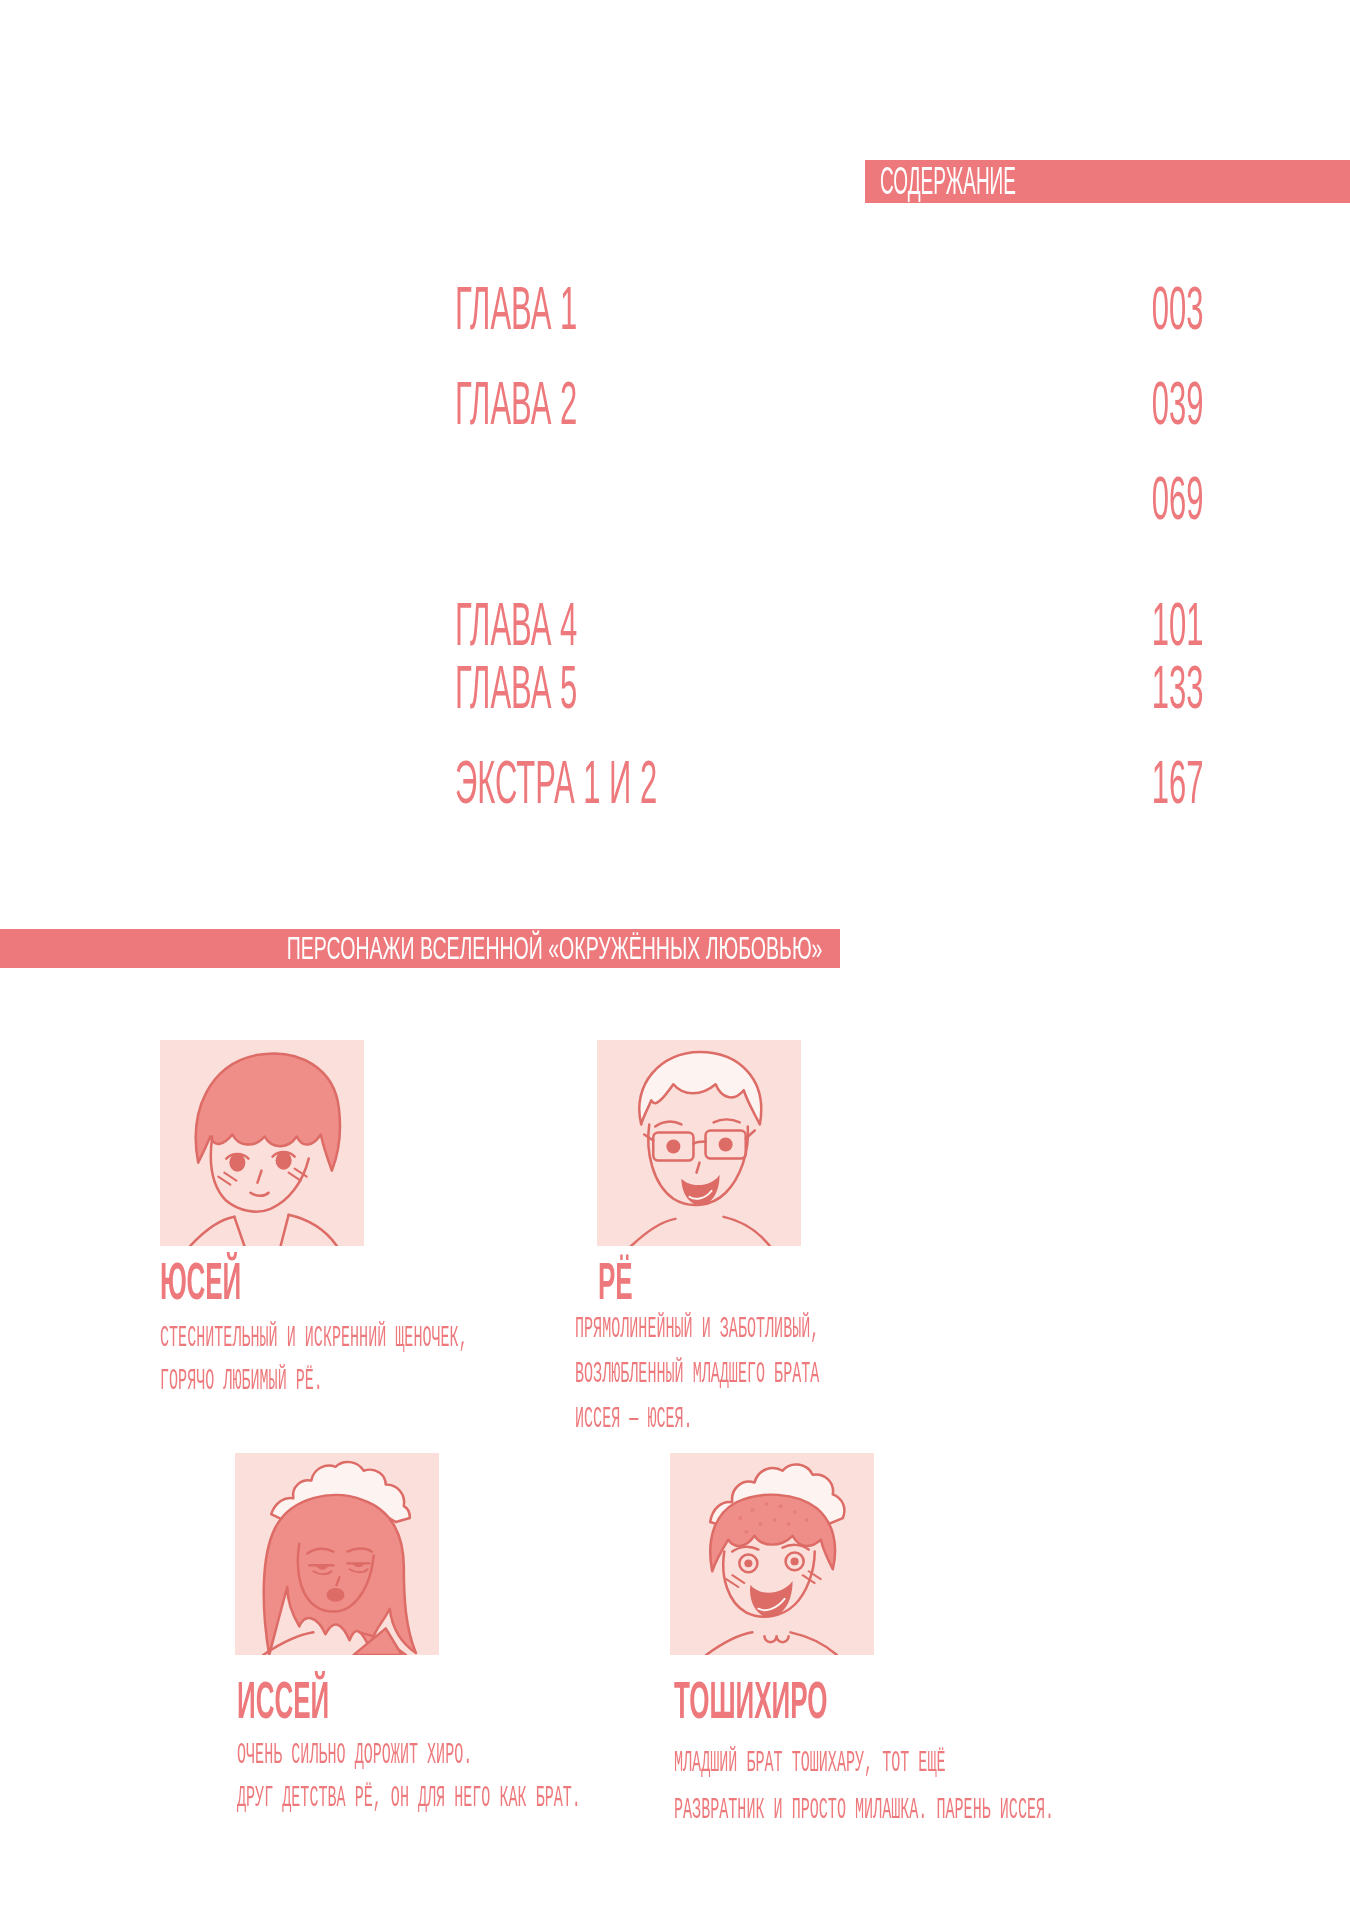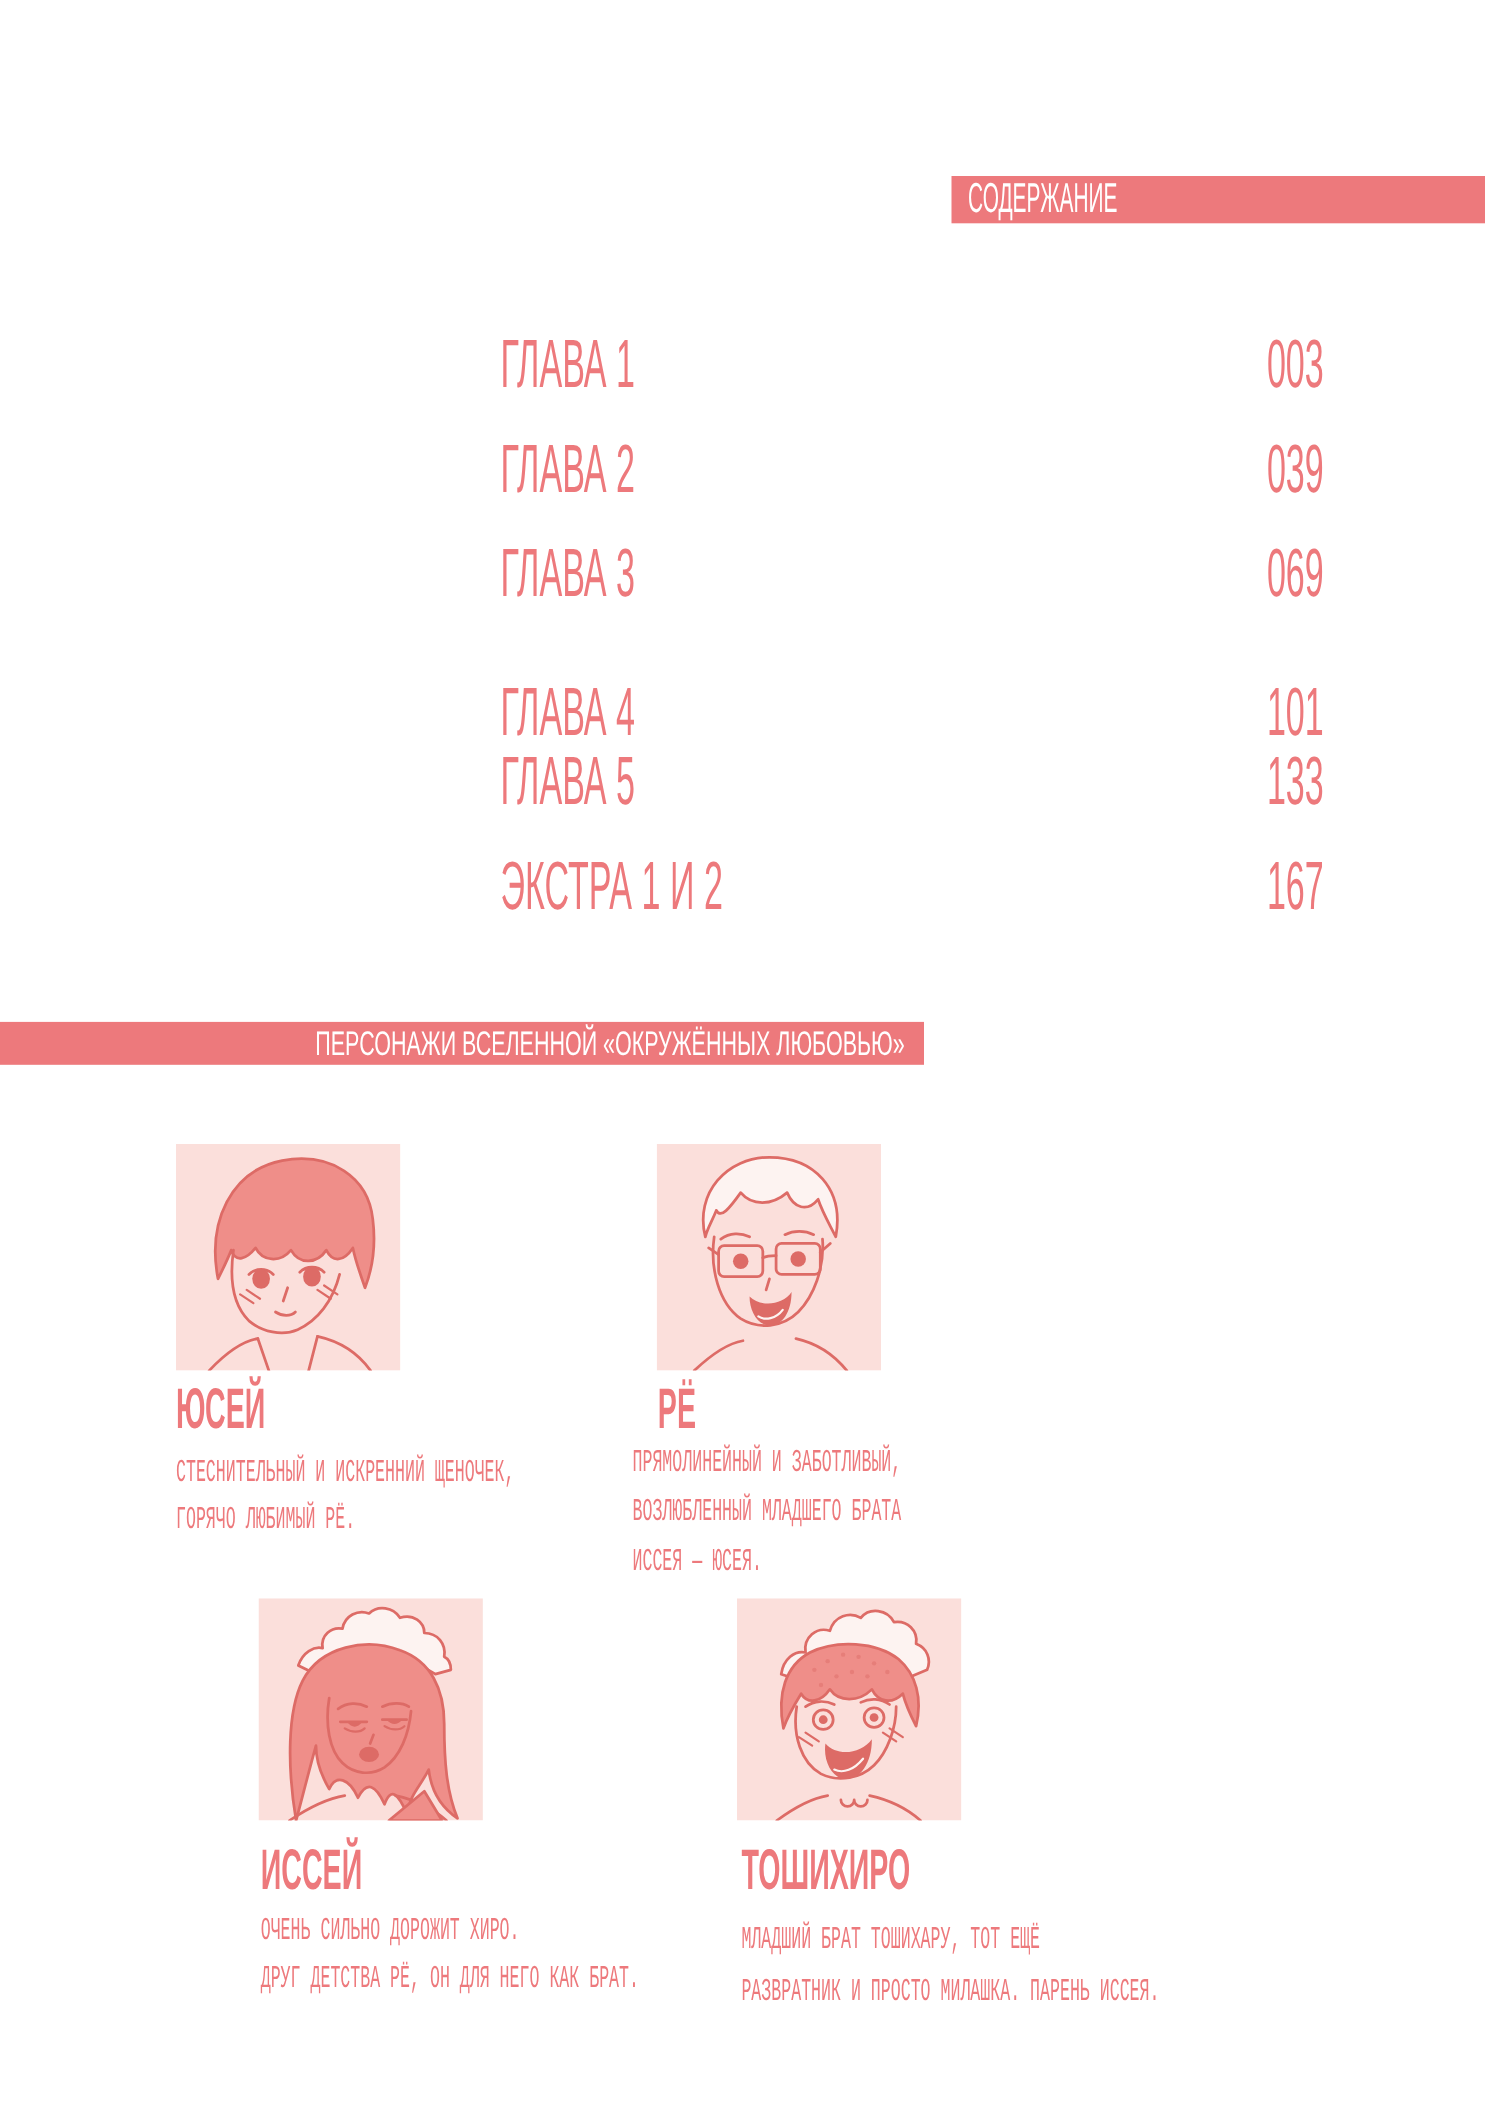--- a/index.html
+++ b/index.html
@@ -14,21 +14,21 @@
   .sx63{transform:scaleX(.63);}
   .fromright{transform-origin:100% 50%;}
 
   .bar{position:absolute;display:flex;align-items:center;background:var(--accent,#ed797c);
        color:var(--banner_text,#fff);box-sizing:border-box;}
   .bar-contents{left:838px;top:160px;width:512px;height:43px;padding-left:15px;font-size:38px;margin-left:27px;}
   .bar-characters{left:0;top:929px;width:840px;height:39px;justify-content:flex-end;
                   padding-right:18px;font-size:31px;}
 
   .toc{position:absolute;left:0;top:0;}
-  .toc-row{position:absolute;left:455px;width:748px;height:62px;font-size:62px;line-height:62px;margin-top:24px;}
+  .toc-row{position:absolute;left:455px;width:748px;height:62px;font-size:62px;line-height:62px;}
   .toc-label{position:absolute;left:0;top:0;}
   .toc-page{position:absolute;right:0;top:0;}
 
   .portrait{position:absolute;margin:0;padding:0;}
   .portrait svg{display:block;width:100%;height:100%;}
   .char-name{position:absolute;margin:0;font-size:52px;line-height:40px;font-weight:bold;}
   .char-desc{position:absolute;font-size:29px;line-height:43px;font-family:Liberation Mono, monospace;}
   .char-desc.lh45{line-height:45px;}
   .char-desc.lh47{line-height:47px;}
   .desc-line{white-space:nowrap;}
@@ -45,21 +45,20 @@
   <nav class="toc">
     <div class="toc-row" style="top:277px">
       <span class="toc-label"><span class="cx sx50">ГЛАВА 1</span></span>
       <span class="toc-page"><span class="cx sx50 fromright">003</span></span>
     </div>
     <div class="toc-row" style="top:372px">
       <span class="toc-label"><span class="cx sx50">ГЛАВА 2</span></span>
       <span class="toc-page"><span class="cx sx50 fromright">039</span></span>
     </div>
     <div class="toc-row" style="top:467px">
-      <span class="toc-label"><span class="cx sx50">ГЛАВА 3</span></span>
       <span class="toc-page"><span class="cx sx50 fromright">069</span></span>
     </div>
     <div class="toc-row" style="top:593px">
       <span class="toc-label"><span class="cx sx50">ГЛАВА 4</span></span>
       <span class="toc-page"><span class="cx sx50 fromright">101</span></span>
     </div>
     <div class="toc-row" style="top:656px">
       <span class="toc-label"><span class="cx sx50">ГЛАВА 5</span></span>
       <span class="toc-page"><span class="cx sx50 fromright">133</span></span>
     </div>

